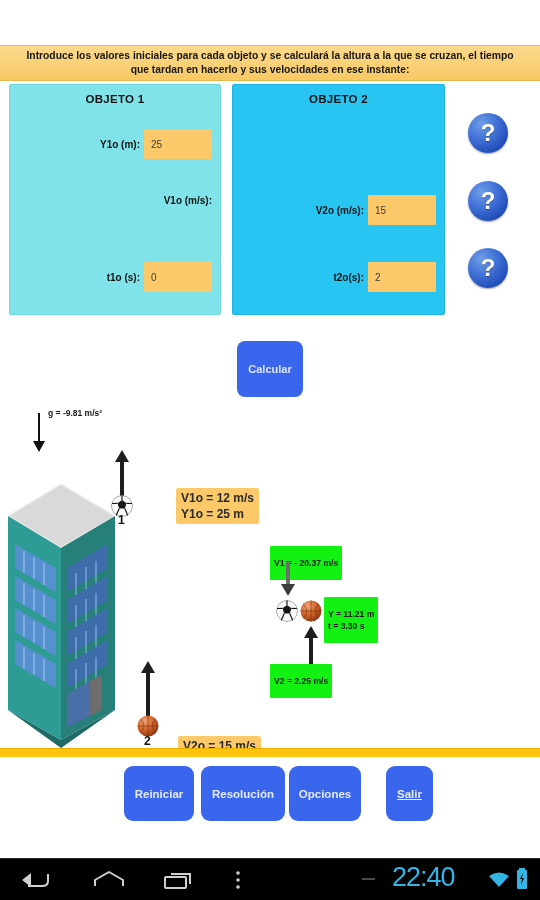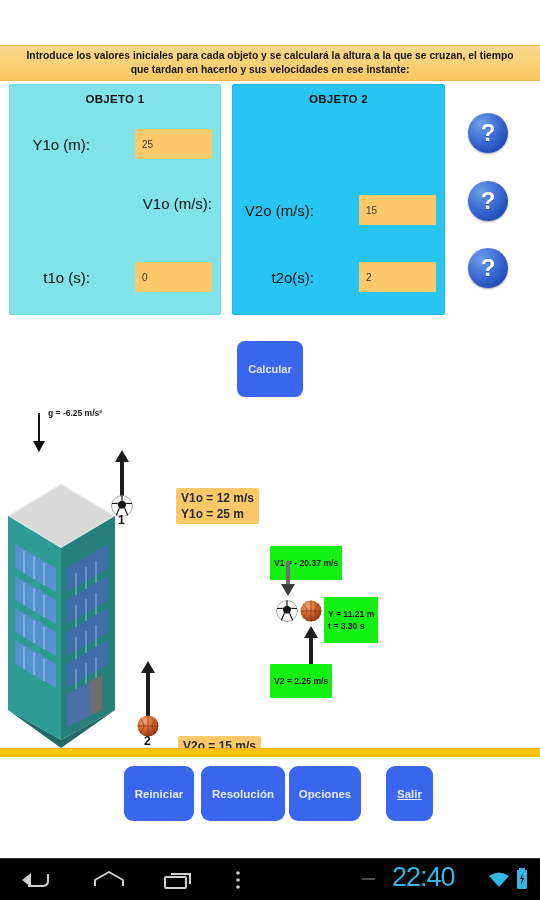--- a/index.html
+++ b/index.html
@@ -31,25 +31,25 @@
     background:#29c5f2; border:1px solid #1fb6e4; border-radius:2px;
   }
   .panel-title{
     text-align:center; margin-top:8px;
     font-size:11.5px; font-weight:bold; color:#111; letter-spacing:.3px;
   }
   .field-row{
     position:absolute; display:flex; align-items:center; justify-content:flex-end;
     width:100%; padding-right:8px; gap:4px;
   }
-  .field-label{ font-size:15px; font-weight:normal; color:#121212; white-space:nowrap; }
+  .field-label{ font-size:10px; font-weight:bold; color:#121212; white-space:nowrap; }
   .field-input{
-    width:77px; height:30px; background:#fbc96a; border:none; border-radius:1px;
+    width:68px; height:30px; background:#fbc96a; border:none; border-radius:1px;
     font-size:10px; color:#3a3a3a; padding-left:7px;
-    font-family:"Liberation Sans", sans-serif; outline:none;margin-left:41px;
+    font-family:"Liberation Sans", sans-serif; outline:none;
   }
   #p1-row-y1o{ top:44px; }
   #p1-row-v1o{ top:110px; }
   #p1-row-t1o{ top:177px; }
   #p2-row-v2o{ top:110px; }
   #p2-row-t2o{ top:177px; }
 
   
   .help-btn{
     position:absolute; left:468px; width:40px; height:40px; border-radius:50%;
@@ -181,21 +181,21 @@
 
 <div class="help-btn" id="help-1">?</div>
 <div class="help-btn" id="help-2">?</div>
 <div class="help-btn" id="help-3">?</div>
 
 <button id="calcular-button">Calcular</button>
 
 <div id="simulation-area">
 
   <div id="gravity-indicator">
-    <span id="gravity-label">g = -6.25 m/s²</span>
+    <span id="gravity-label">g = -9.81 m/s²</span>
     <div id="gravity-arrow"></div>
     <div id="gravity-arrow-head"></div>
   </div>
 
   <svg id="building" viewBox="0 0 115 276">
     <polygon points="4,44 57,12 111,44 57,76" fill="#d9d9d9" stroke="#efefef" stroke-width="1.5"></polygon>
     <polygon points="4,44 57,76 57,268 4,238" fill="#2e9c94"></polygon>
     <polygon points="111,44 57,76 57,268 111,238" fill="#277f79"></polygon>
     <g fill="#5b8fd4" opacity="0.92">
       <polygon points="11,72 52,96 52,120 11,96"></polygon>

